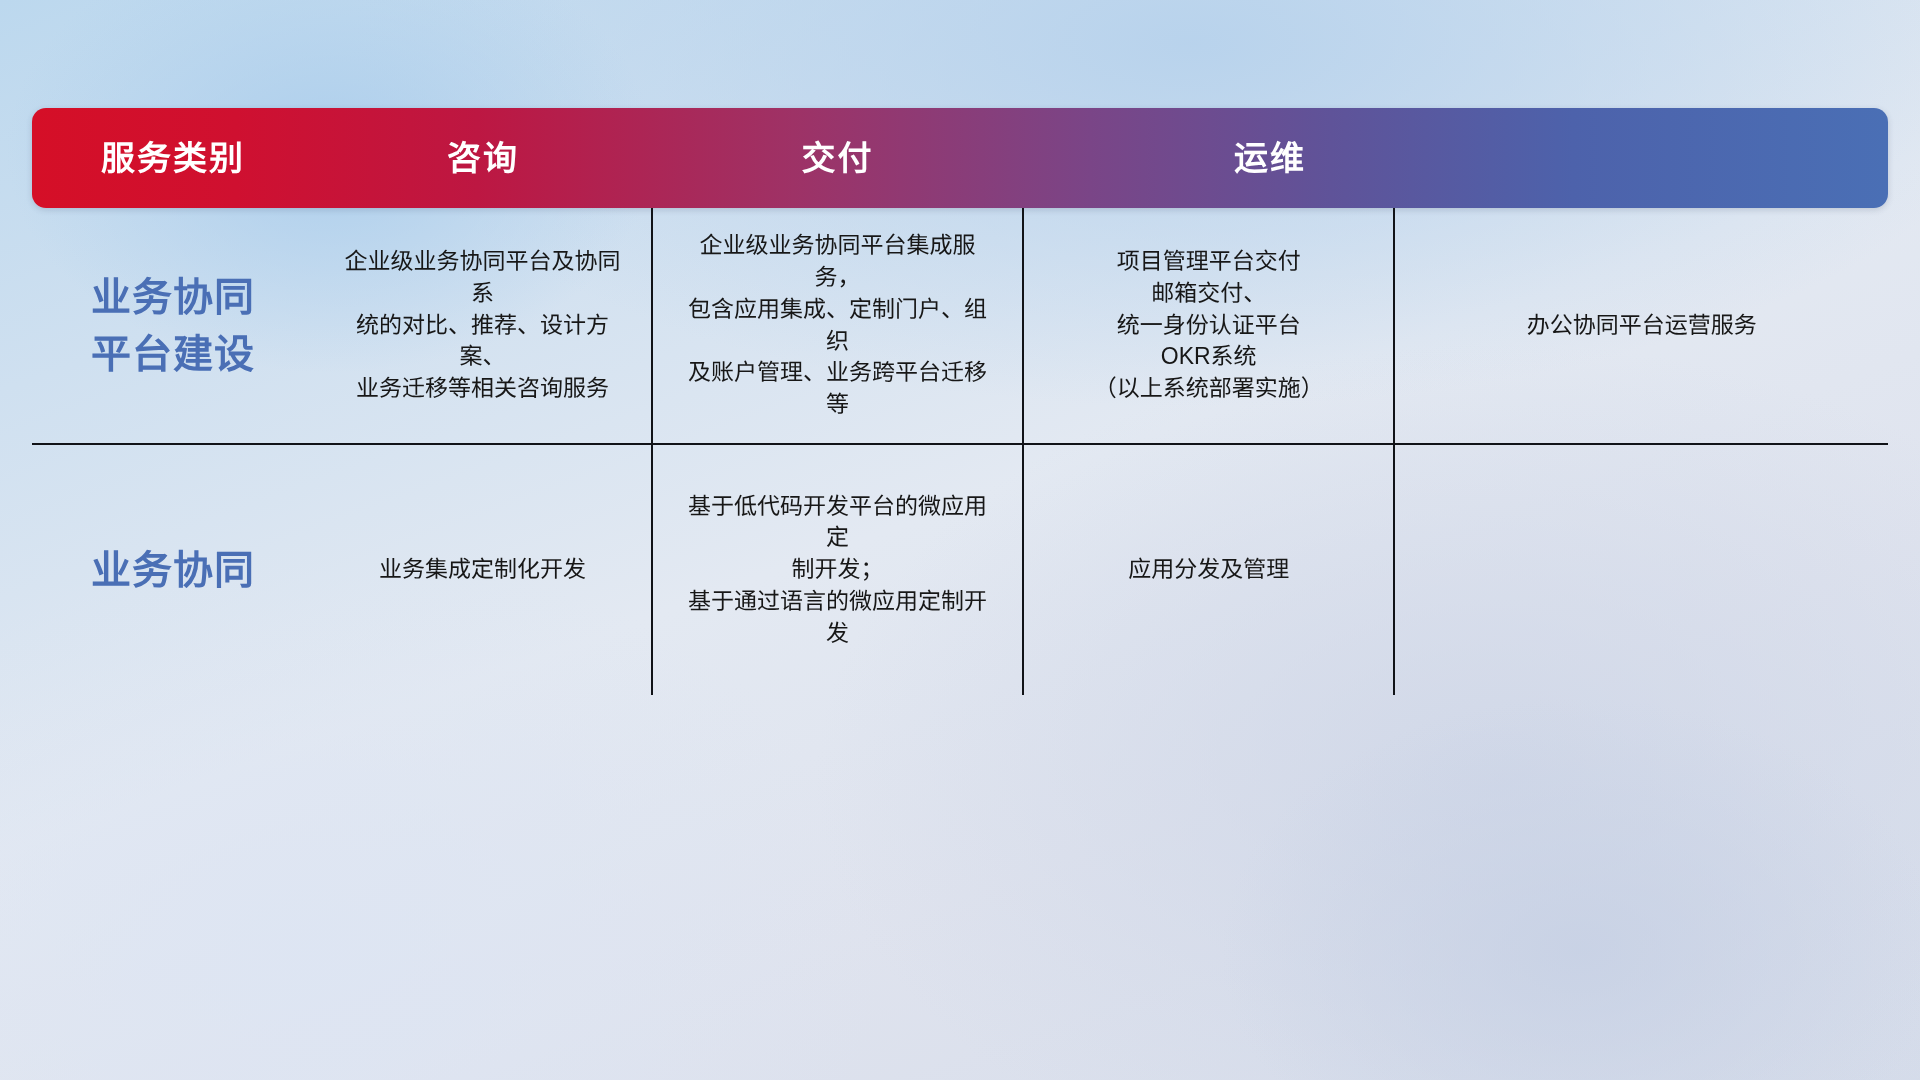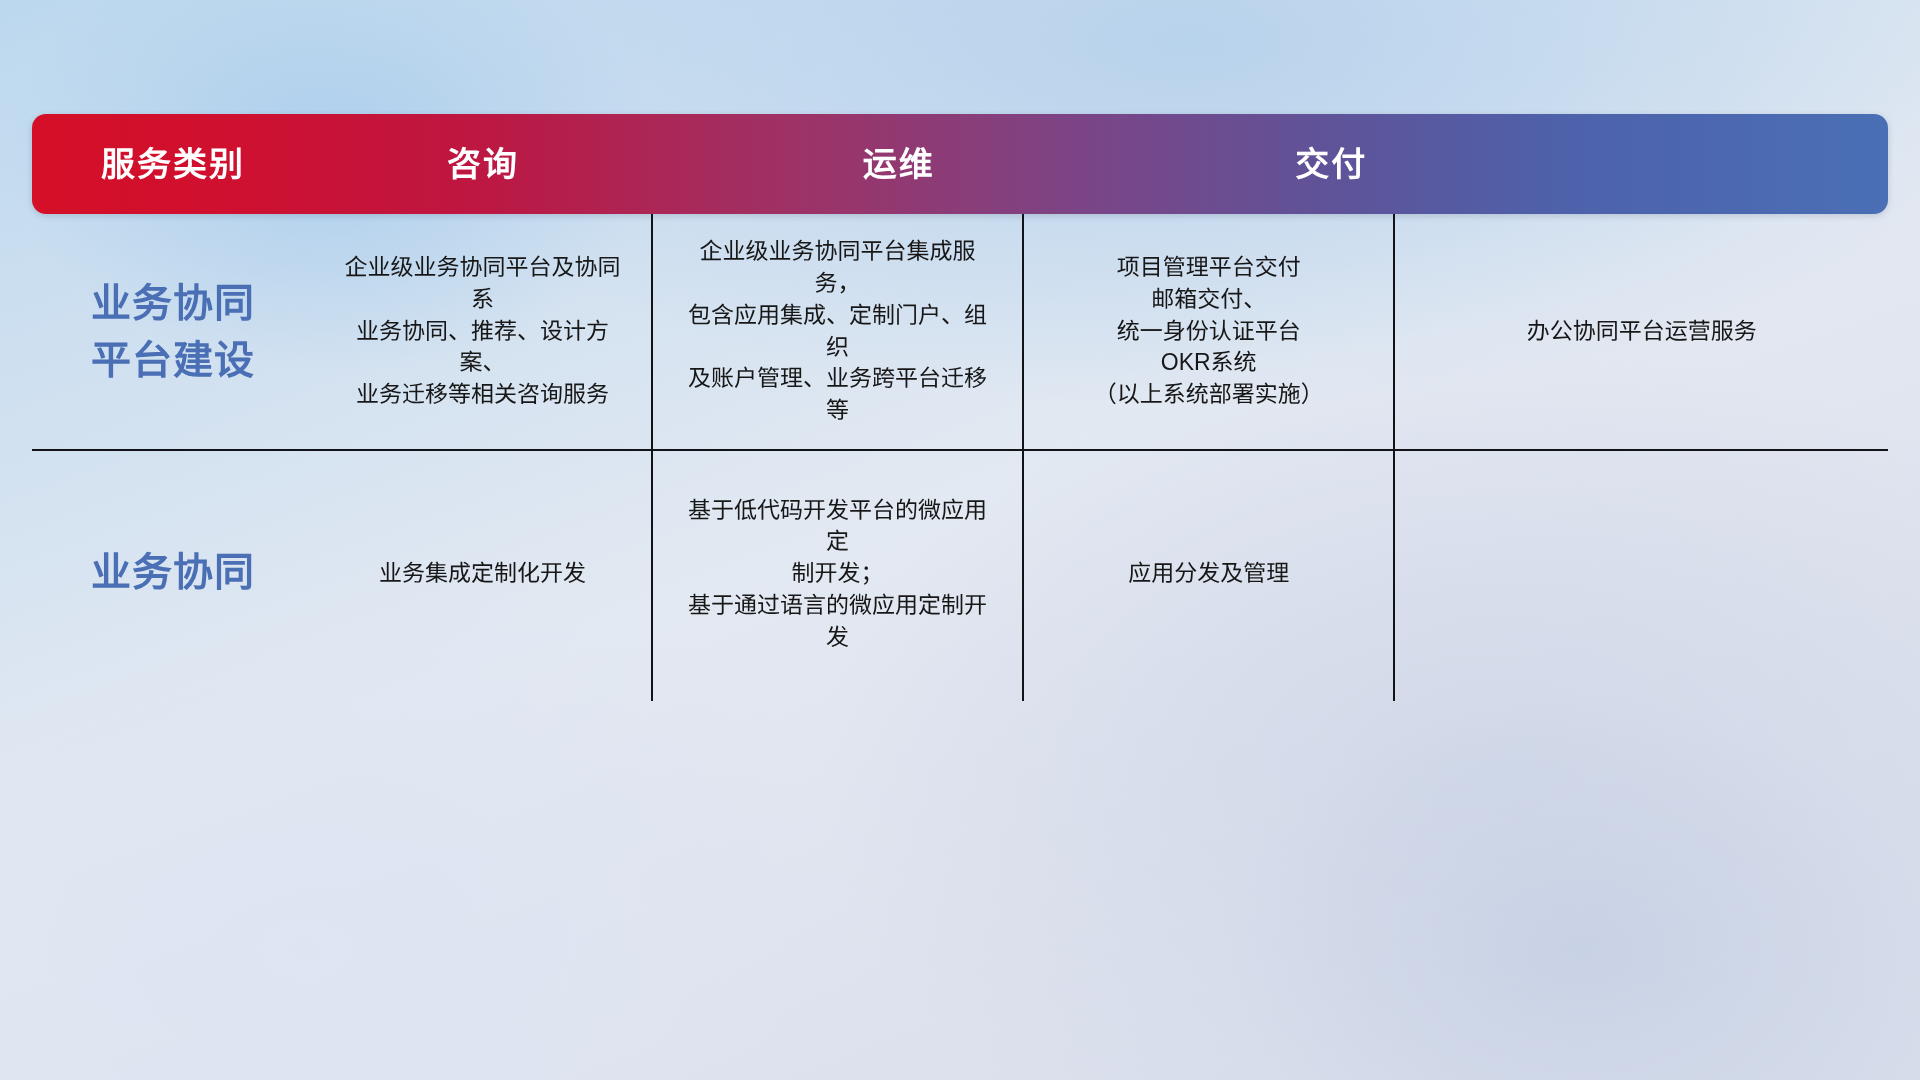--- a/index.html
+++ b/index.html
@@ -41,21 +41,21 @@
     right: -160px; bottom: -220px;
     width: 1000px; height: 700px;
     background: radial-gradient(closest-side, rgba(198,208,228,0.8), rgba(198,208,228,0) 72%);
     pointer-events: none;
   }
 
   
   .table-wrap {
     position: absolute;
     left: 32px;
-    top: 114px;
+    top: 108px;
     width: 1856px;
     height: 845px;
   }
 
   
   .head-band {
     position: relative;
     height: 100px;
     border-radius: 14px;
     background: linear-gradient(90deg,
@@ -107,56 +107,56 @@
   table.grid td.cat {
     border-right: none;
     color: #4a6fb5;
     font-weight: bold;
     font-size: 40px;
     line-height: 1.42;
     letter-spacing: 1px;
   }
   .row-1 td { height: 215px; }
   .row-2 td { height: 200px; }
-  .row-3 td { height: 230px; font-family: Liberation Mono, monospace; }
+  .row-3 td { height: 230px; }
 
   .cellline { display: block; }
 </style>
 </head>
 <body>
 
 <div id="slide">
 
   <div class="table-wrap">
 
     <div class="head-band">
       <div class="head-cell" style="width:15.2%;">服务类别</div>
       <div class="head-cell" style="width:18.2%;">咨询</div>
+      <div class="head-cell" style="width:20.0%;">交付</div>
       <div class="head-cell" style="width:26.6%;">运维</div>
-      <div class="head-cell" style="width:20.0%;">交付</div>
     </div>
 
     <div class="body-area">
       <table class="grid">
         <colgroup>
           <col style="width:15.2%">
           <col style="width:18.2%">
           <col style="width:20.0%">
           <col style="width:20.0%">
           <col style="width:26.6%">
         </colgroup>
         <tbody>
           <tr class="row-1">
             <td class="cat">
               <span class="cellline">业务协同</span>
               <span class="cellline">平台建设</span>
             </td>
             <td>
               <span class="cellline">企业级业务协同平台及协同系</span>
-              <span class="cellline">业务协同、推荐、设计方案、</span>
+              <span class="cellline">统的对比、推荐、设计方案、</span>
               <span class="cellline">业务迁移等相关咨询服务</span>
             </td>
             <td>
               <span class="cellline">企业级业务协同平台集成服务，</span>
               <span class="cellline">包含应用集成、定制门户、组织</span>
               <span class="cellline">及账户管理、业务跨平台迁移等</span>
             </td>
             <td>
               <span class="cellline">项目管理平台交付</span>
               <span class="cellline">邮箱交付、</span>

